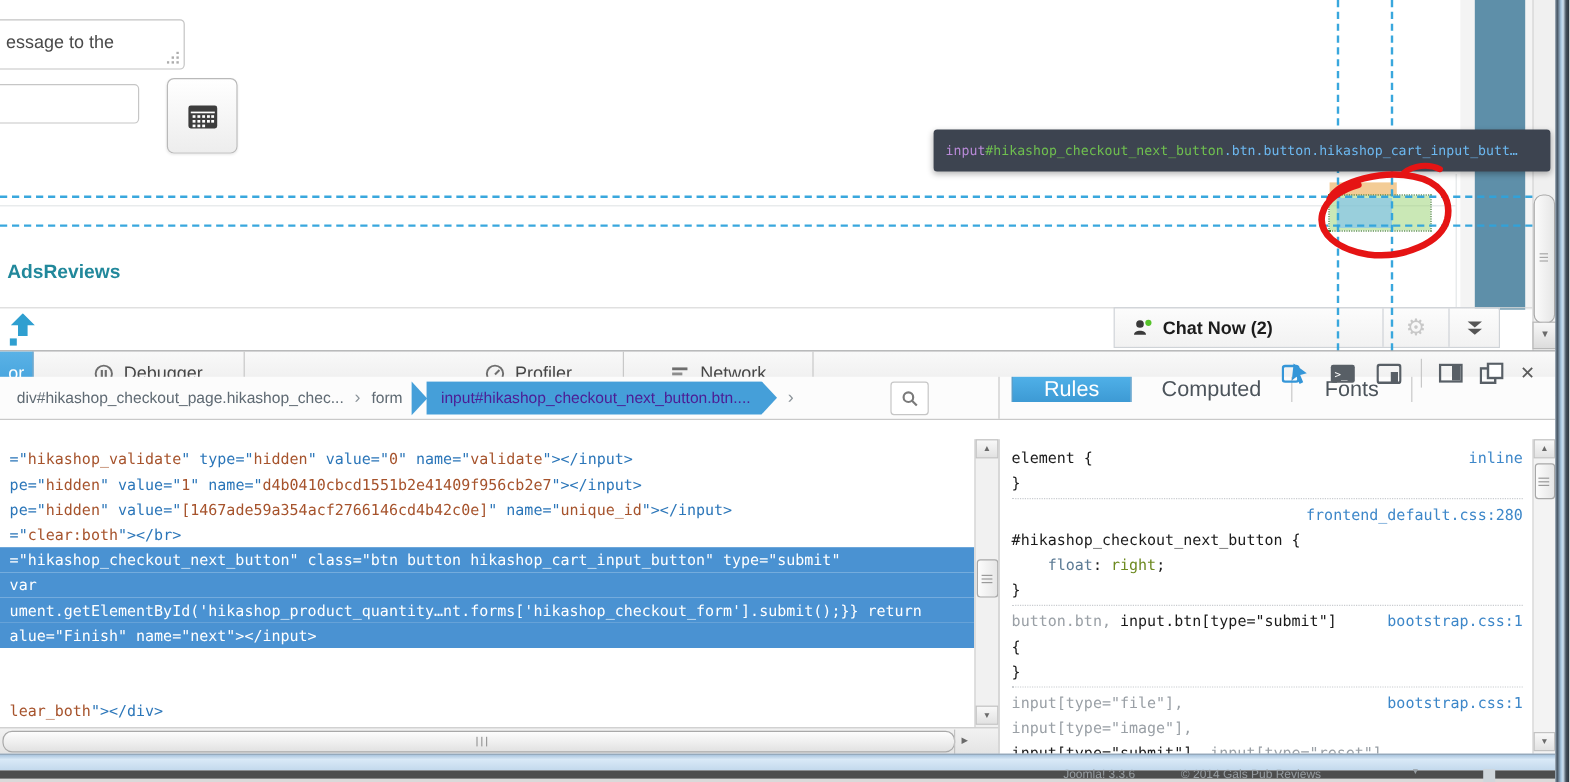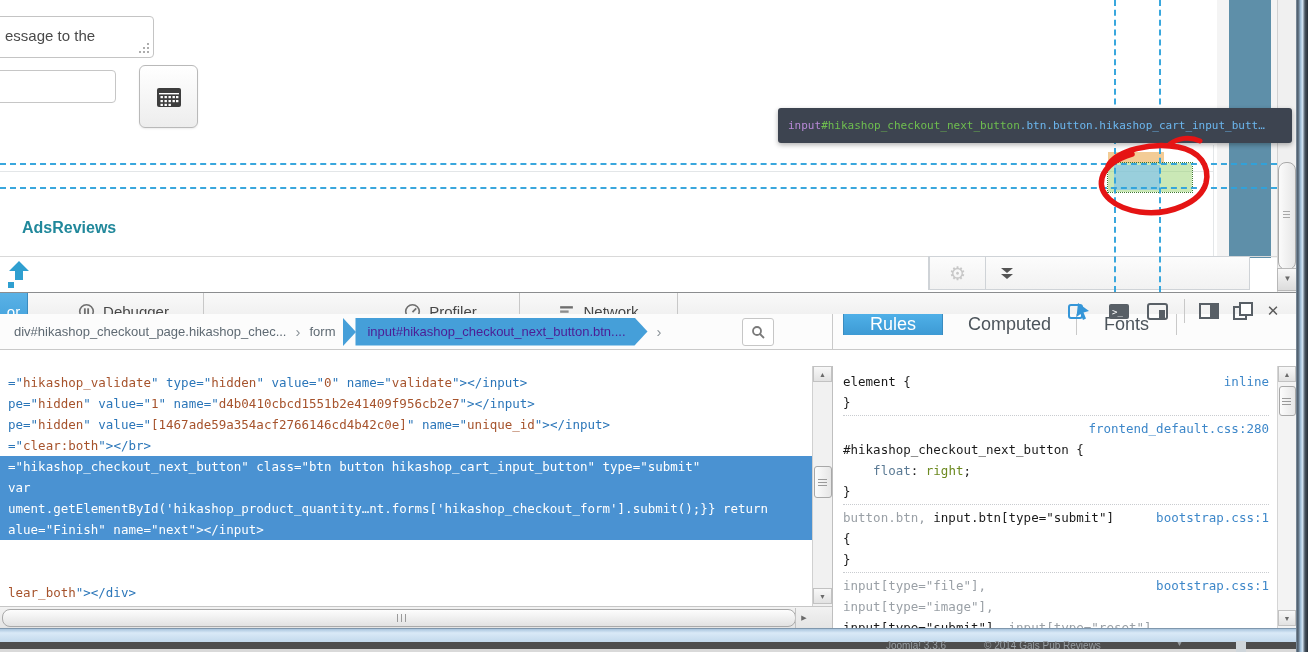--- a/index.html
+++ b/index.html
@@ -15,21 +15,21 @@
   .pg-input{left:-36px;top:70px;width:150px;height:31px;border:1px solid #c6c6c6;
     border-radius:0 4px 4px 0;background:#fff;z-index:1;}
   .pg-calbtn{left:139px;top:65px;width:57px;height:61px;border:1px solid #b9b9b9;border-radius:6px;
     background:linear-gradient(#ffffff,#ededed);box-shadow:0 1px 2px rgba(0,0,0,.08);z-index:1;
     display:flex;align-items:center;justify-content:center;}
   .hline171{left:0;top:171px;width:1213px;height:1px;background:#e3e6e8;z-index:1;}
   .vline1213{left:1213px;top:145px;width:1px;height:111px;background:#e3e6e8;z-index:1;}
   .rightbg{left:1217px;top:0;width:60px;height:258px;background:#f4f4f4;z-index:1;}
   .steelcol{left:1229px;top:0;width:42px;height:258px;background:#5e8fa9;z-index:1;}
   .sep256{left:0;top:256px;width:1277px;height:1px;background:#d9d9d9;z-index:1;}
-  .ads{left:22px;top:219px;font-size:16px;font-weight:bold;color:#21889b;z-index:2;}
+  .ads{left:6px;top:219px;font-size:16px;font-weight:bold;color:#21889b;z-index:2;}
 
   
   .pgsb{left:1277px;top:0;width:19px;height:292px;background:#f0f0f0;border-left:1px solid #d2d2d2;z-index:2;}
   .pgsb-thumb{left:1278px;top:162px;width:16px;height:106px;border:1px solid #a9a9a9;border-radius:8px;
     background:linear-gradient(to right,#fbfbfb,#e6e6e6);z-index:3;}
   .pgsb-grip{position:absolute;left:4px;top:48px;width:7px;height:1px;background:#a8a8a8;
     box-shadow:0 3px 0 #a8a8a8,0 6px 0 #a8a8a8;}
   .pgsb-down{left:1277px;top:268px;width:19px;height:21px;background:linear-gradient(#f7f7f7,#dcdcdc);
     border:1px solid #b8b8b8;z-index:3;color:#6a6a6a;font-size:8px;text-align:center;line-height:20px;}
 
@@ -192,20 +192,28 @@
       <div class="pgsb-grip"></div>
     </div>
   <div class="abs pgsb-down">▼</div>
 
   <svg class="abs uparrow" width="22" height="28" viewBox="0 0 22 28">
     <polygon points="11,0 21,10 15,10 15,19 7,19 7,10 1,10" fill="#2f9fd0"></polygon>
     <rect x="0" y="21" width="6" height="6" fill="#2f9fd0"></rect>
   </svg>
 
   <div class="abs chatbar">
+    <div class="chat-cell1">
+      <svg width="18" height="16" viewBox="0 0 16 16">
+        <circle cx="6" cy="5" r="3.2" fill="#3a3a3a"></circle>
+        <path d="M1 14 C1 9.5 11 9.5 11 14 Z" fill="#3a3a3a"></path>
+        <circle cx="13" cy="4" r="2.6" fill="#56c32a"></circle>
+      </svg>
+      <span class="chat-label">Chat Now (2)</span>
+    </div>
     <div class="chat-cell" style="width:55px">
       <span class="gear">⚙</span>
     </div>
     <div class="chat-cell" style="width:41px">
       <svg width="14" height="14" viewBox="0 0 14 14">
         <polygon points="1,2 13,2 7,7" fill="#555"></polygon>
           <polygon points="1,8 13,8 7,13" fill="#555"></polygon>
       </svg>
     </div>
   </div>

